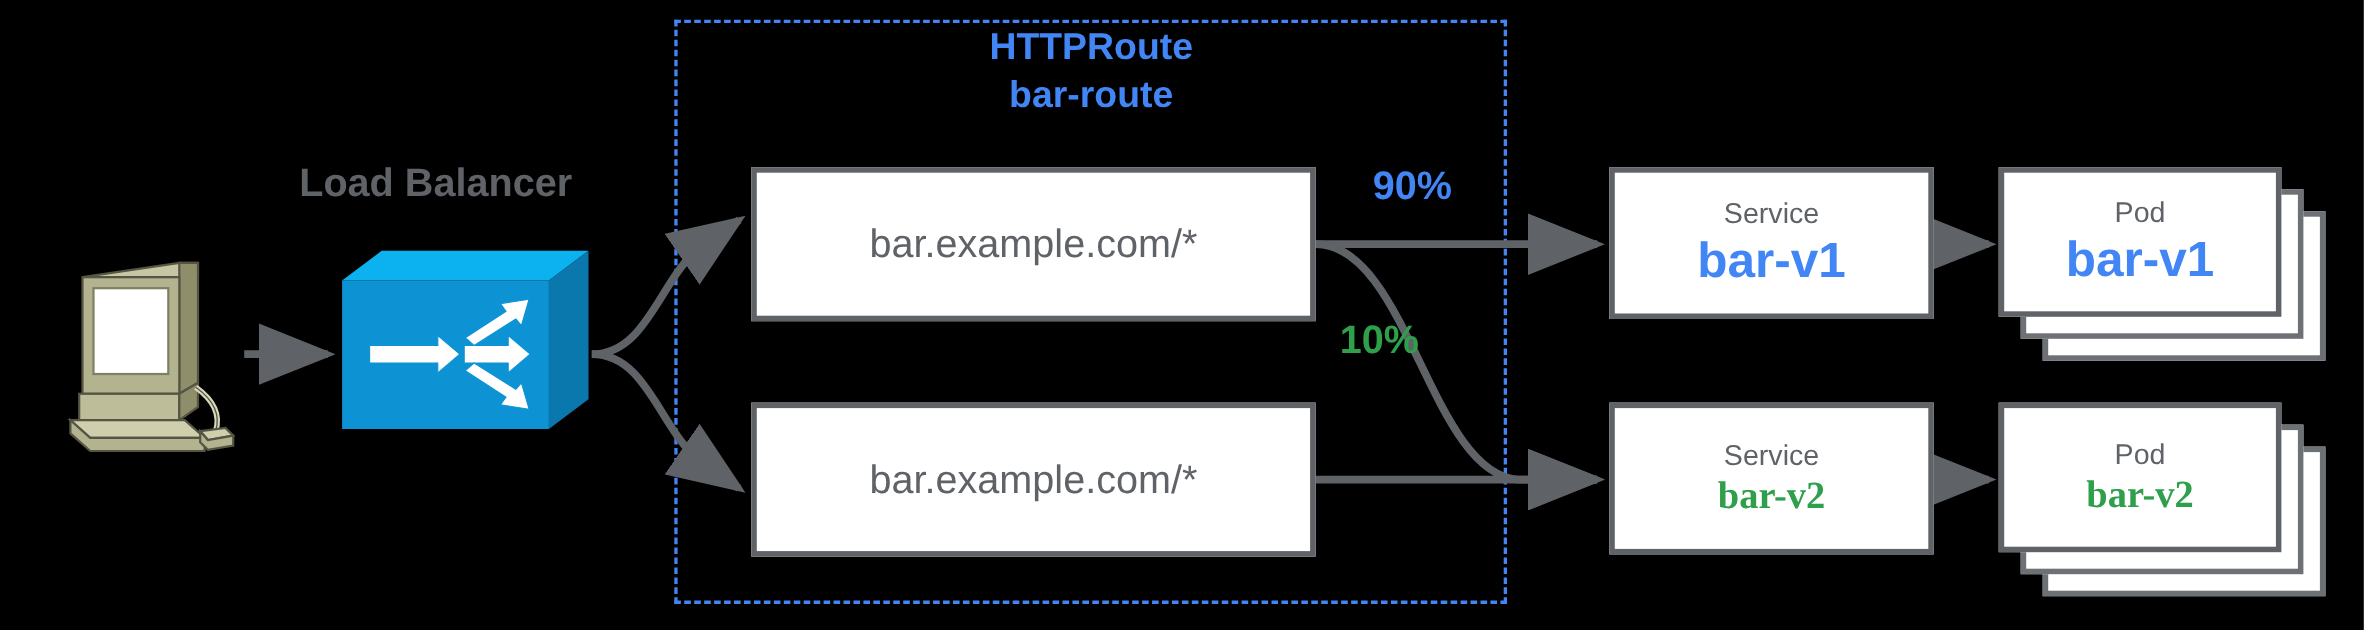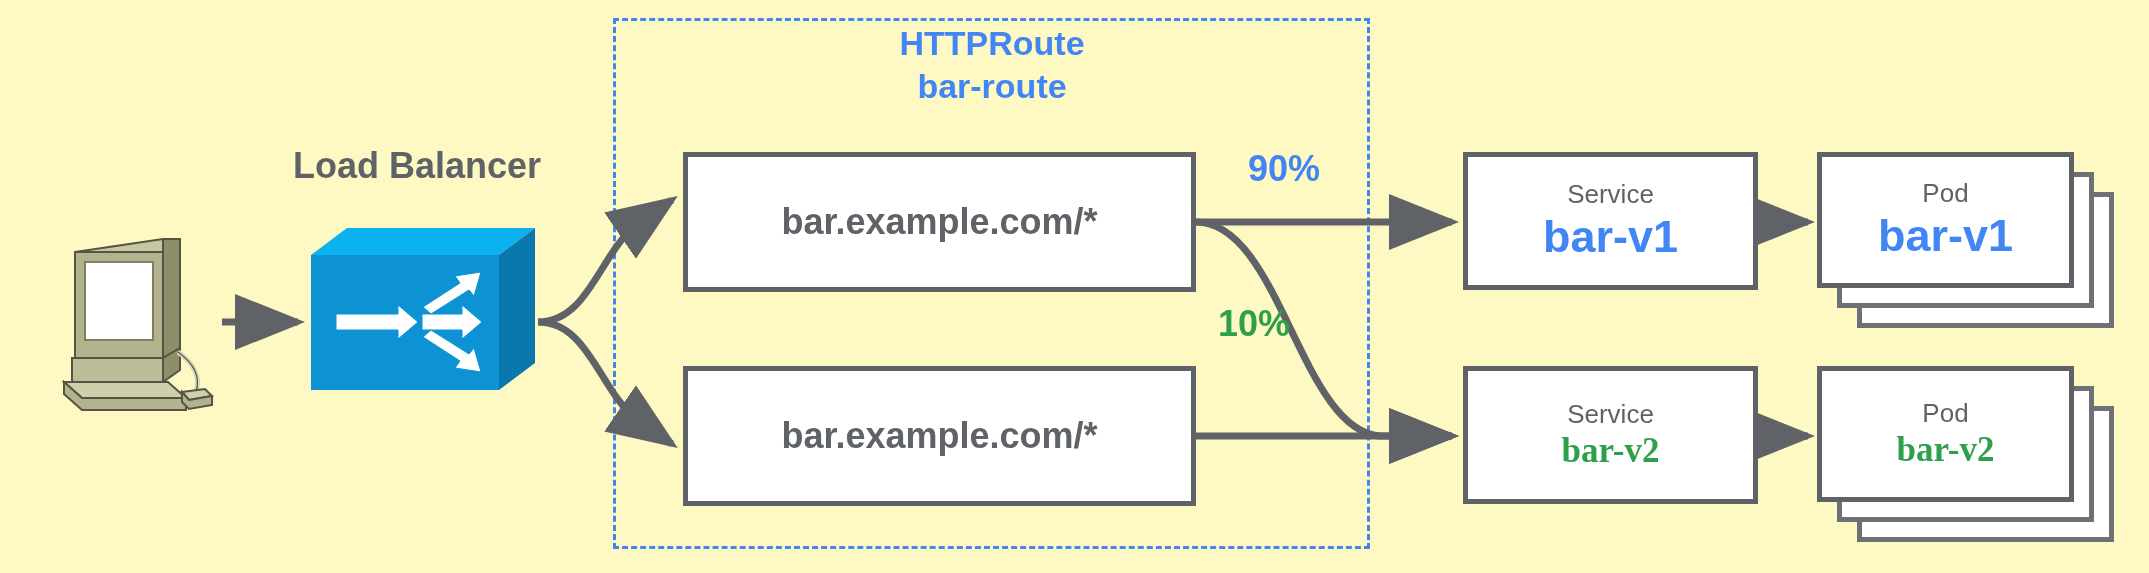--- a/index.html
+++ b/index.html
@@ -7,21 +7,21 @@
     padding: 0;
     background: #ffffff;
   }
   body {
     font-family: "Liberation Sans", sans-serif;
   }
   #canvas {
     position: relative;
     width: 2149px;
     height: 573px;
-    background: #fef9c3;
+    background: #000000;
     overflow: hidden;
   }
   #svg-layer {
     position: absolute;
     left: 0;
     top: 0;
     width: 2149px;
     height: 573px;
   }
   .node-box {
@@ -56,48 +56,48 @@
   .txt-green {
     color: #2ea04c;
     font-size: 35px;
     font-weight: 700;
     white-space: nowrap;
     font-family: Liberation Serif, serif;
   }
   .route-text {
     color: #5f6368;
     font-size: 36px;
-    font-weight: 700;
+    font-weight: 400;
     white-space: nowrap;
   }
   .group-title {
     position: absolute;
     text-align: center;
     color: #4285f4;
     font-size: 34px;
     font-weight: 700;
     line-height: 1.25;
     white-space: nowrap;
   }
   .lb-label {
     position: absolute;
     color: #5f6368;
     font-size: 36px;
     font-weight: 700;
     white-space: nowrap;
-    text-align: center;
+    text-align: left;
   }
   .pct-label {
     position: absolute;
     font-size: 36px;
     font-weight: 700;
     white-space: nowrap;
   }
   .pct-blue { color: #4285f4; }
-  .pct-green { color: #2ea04c; margin-top: 15px; }
+  .pct-green { color: #2ea04c; }
   .dashed-group {
     position: absolute;
     box-sizing: border-box;
     border: 3px dashed #4285f4;
     background: transparent;
   }
 </style>
 </head>
 <body>
 

